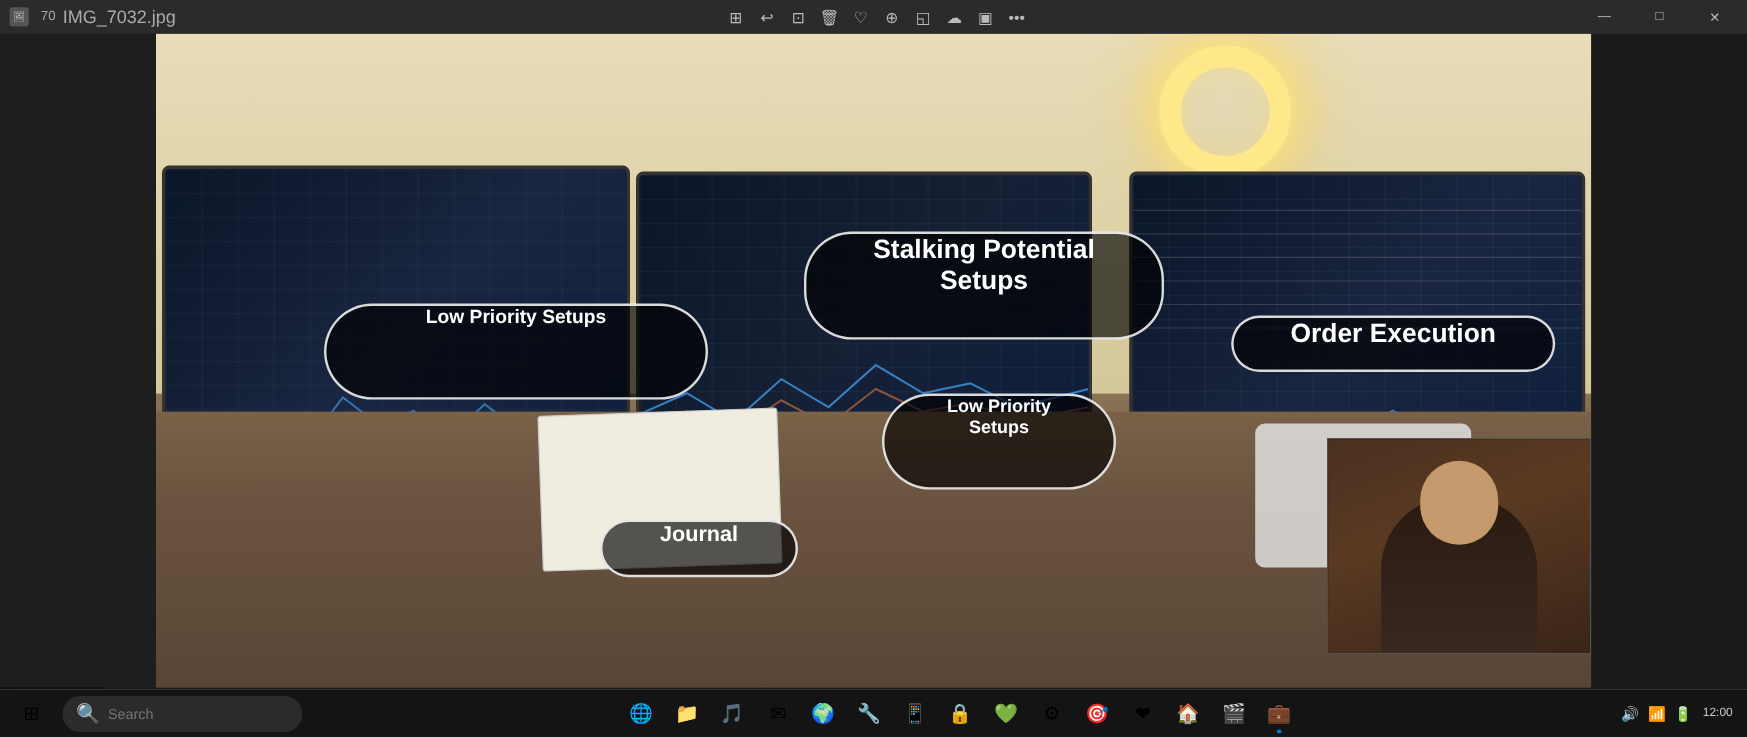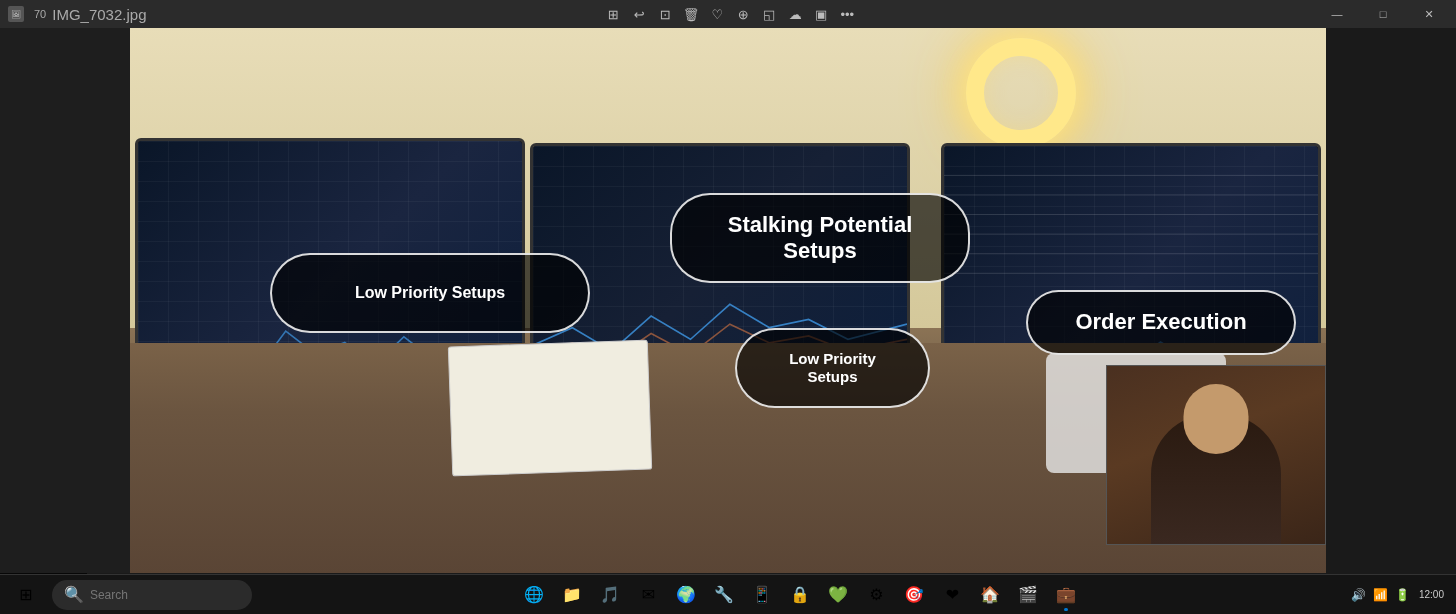--- a/index.html
+++ b/index.html
@@ -226,21 +226,21 @@
     
     .label-bubble {
       position: absolute;
       background: rgba(0,0,0,0.65);
       border: 2.5px solid rgba(255,255,255,0.85);
       border-radius: 40px;
       color: #fff;
       font-weight: 700;
       text-align: center;
       display: flex;
-      align-items: center;
+      align-items: flex-start;
       justify-content: center;
       line-height: 1.2;
     }
 
     #label-low-priority-left {
       left: 140px;
       top: 225px;
       width: 320px;
       height: 80px;
       font-size: 16px;
@@ -259,23 +259,22 @@
       top: 300px;
       width: 195px;
       height: 80px;
       font-size: 15px;
     }
 
     #label-order-execution {
       right: 30px;
       top: 235px;
       width: 270px;
-      height: 65px;
+      height: 47px;
       font-size: 22px;
-      margin-top: 27px;
     }
 
     #label-journal {
       left: 370px;
       top: 405px;
       width: 165px;
       height: 48px;
       font-size: 18px;
     }
 
@@ -589,20 +588,21 @@
     <div id="label-stalking" class="label-bubble">
       <span>Stalking Potential<br>Setups</span>
     </div>
 
     <div id="label-low-priority-center" class="label-bubble">
       <span>Low Priority<br>Setups</span>
     </div>
 
     <div id="label-order-execution" class="label-bubble">Order Execution</div>
 
+    <div id="label-journal" class="label-bubble">Journal</div>
 
   </div>
 
   <div id="webcam">
     <div class="webcam-person">
 
       <div class="person-silhouette"></div>
       <div class="person-head">
         
         

